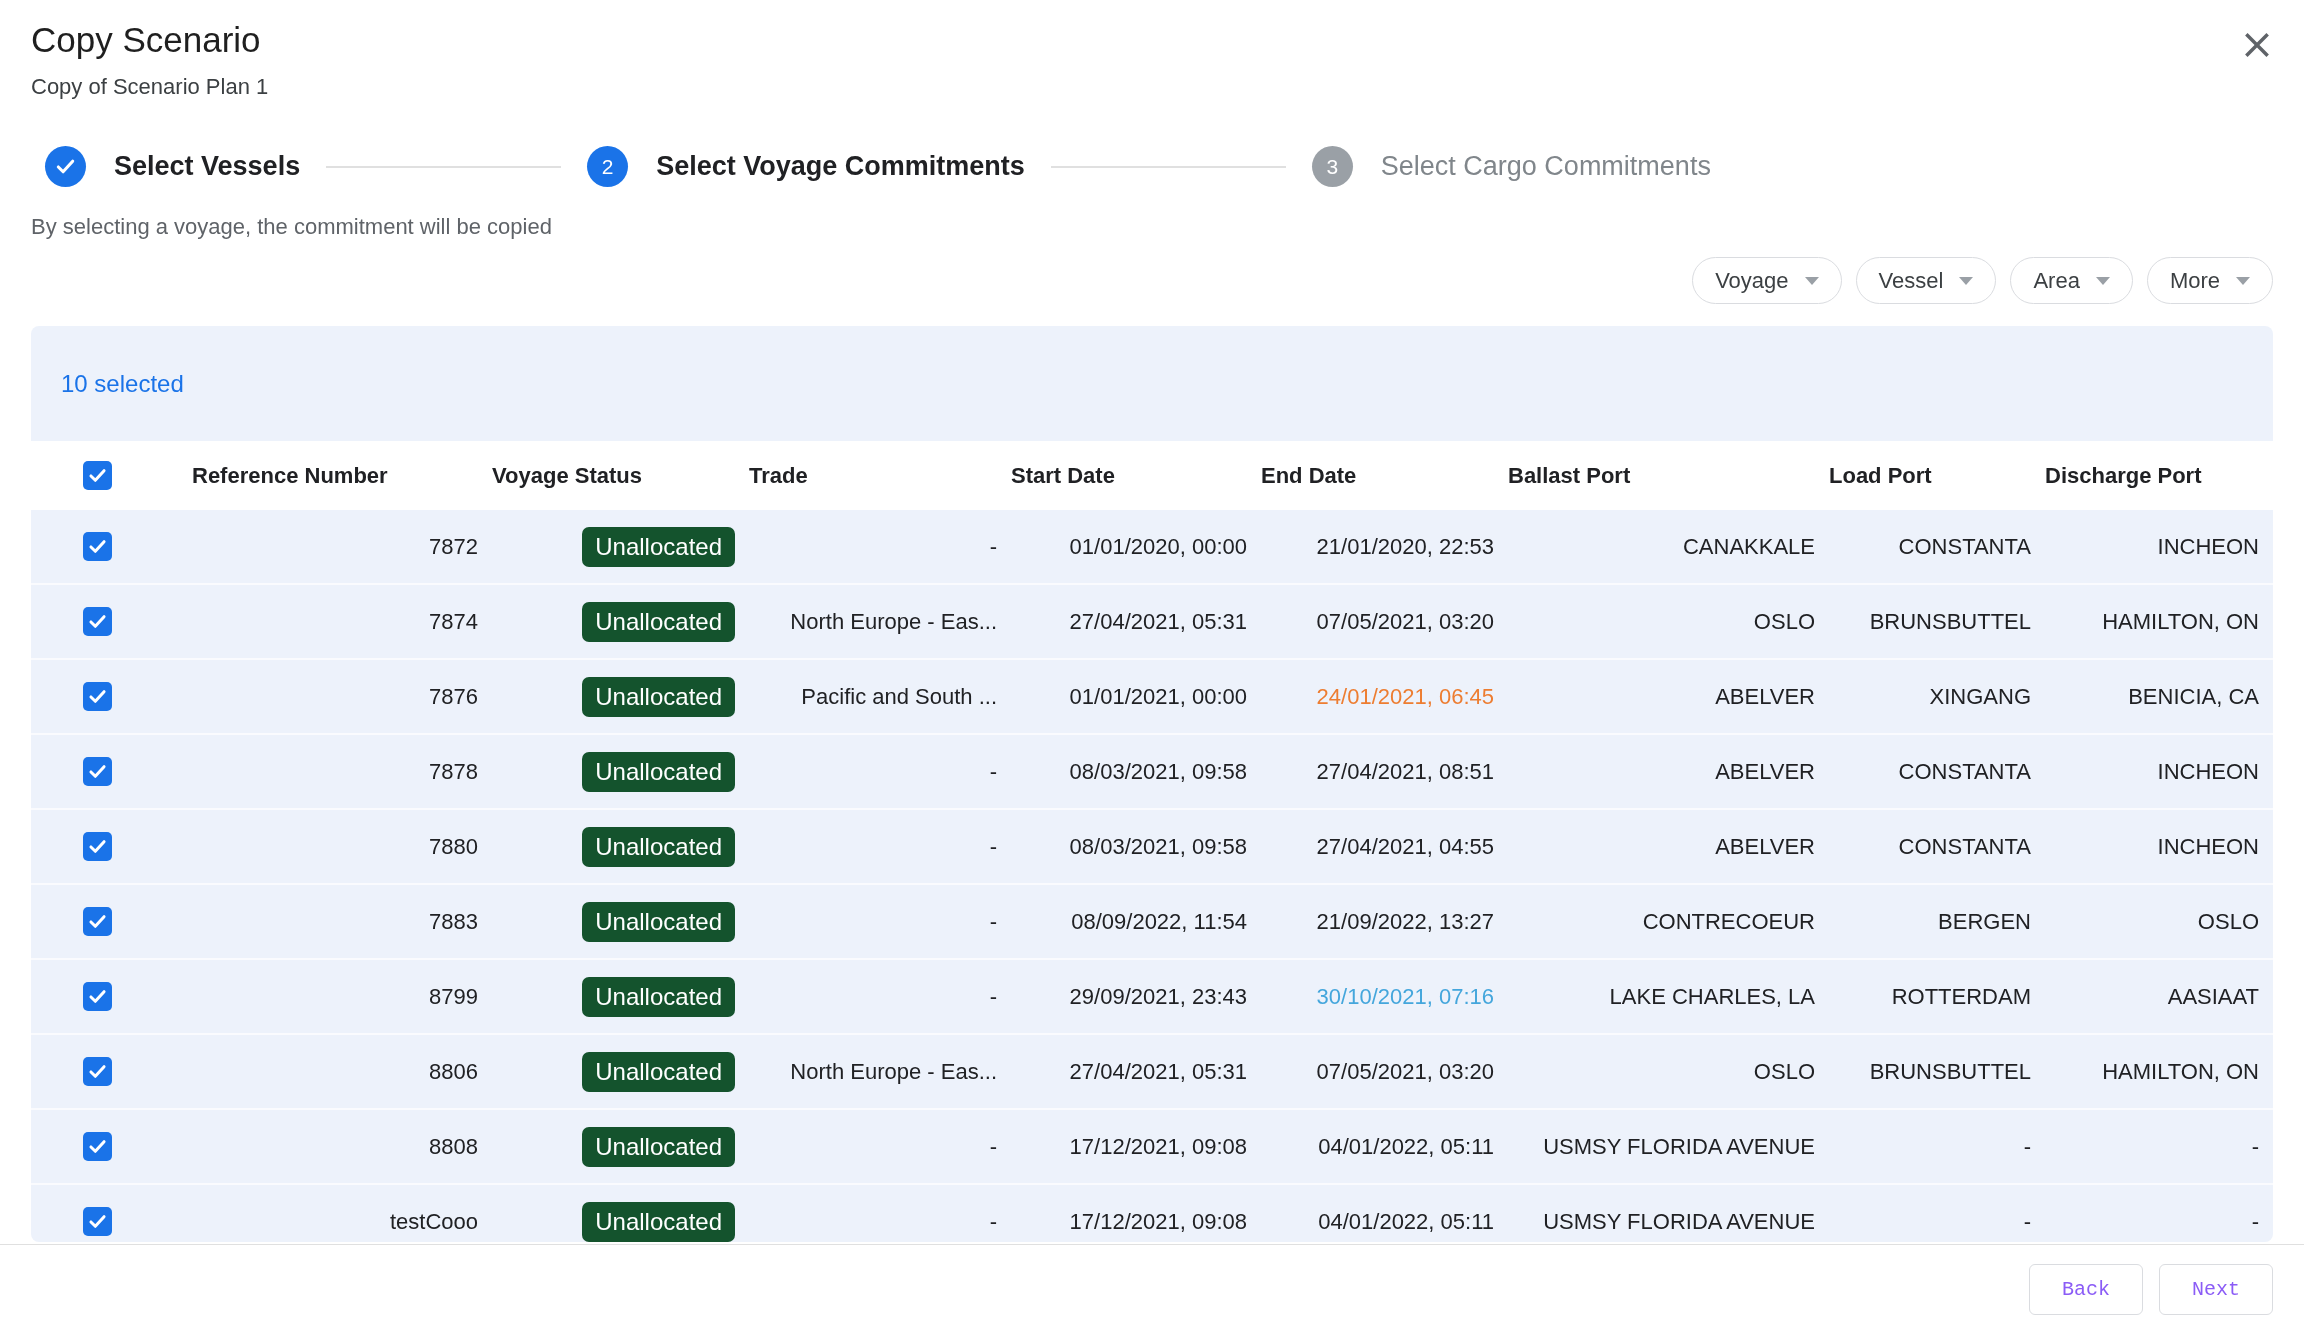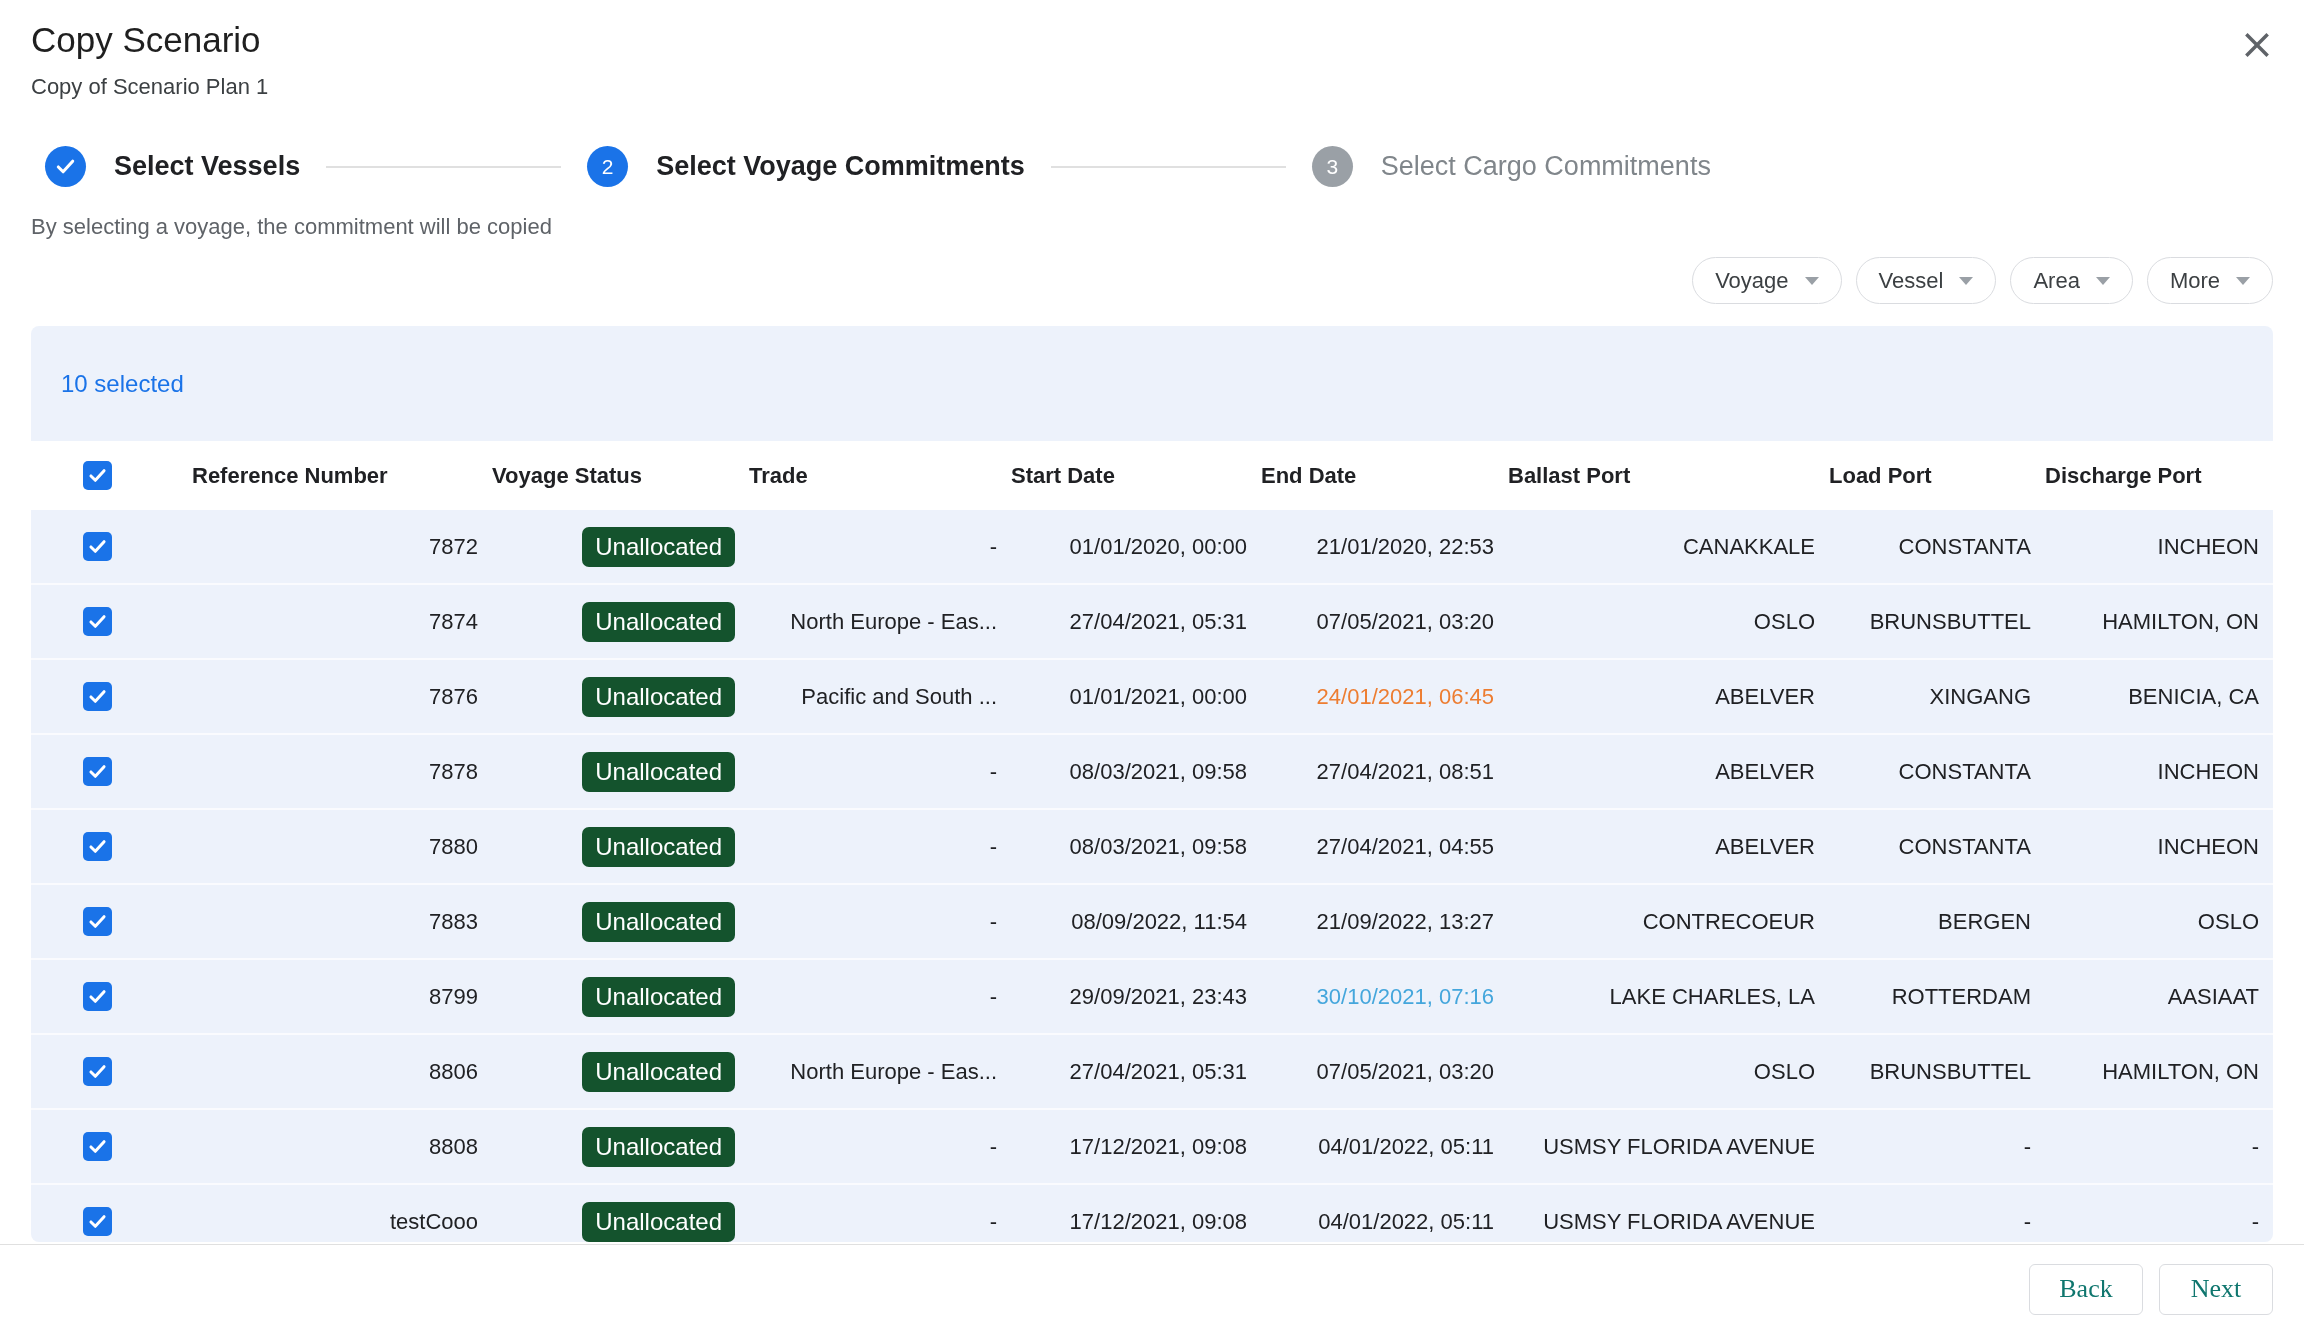--- a/index.html
+++ b/index.html
@@ -78,22 +78,22 @@
   
   .footer {
     position: absolute; left: 0; right: 0; bottom: 0; height: 89px;
     border-top: 1px solid #e0e0e0; background: #fff;
     display: flex; align-items: center; justify-content: flex-end; gap: 16px;
     padding-right: 31px;
   }
   .btn {
     min-width: 114px; height: 51px; padding: 0 26px;
     border: 1px solid #dadce0; border-radius: 6px; background: #fff;
-    color: #0f766e; font-size: 26px; font-weight: 500;
-    font-family: Liberation Serif, serif; cursor: pointer;
+    color: #8b5cf6; font-size: 20px; font-weight: 500;
+    font-family: Liberation Mono, monospace; cursor: pointer;
   }
 </style>
 </head>
 <body>
 
 <div class="dialog">
 
   <div class="title">Copy Scenario</div>
   <div class="subtitle">Copy of Scenario Plan 1</div>
 

